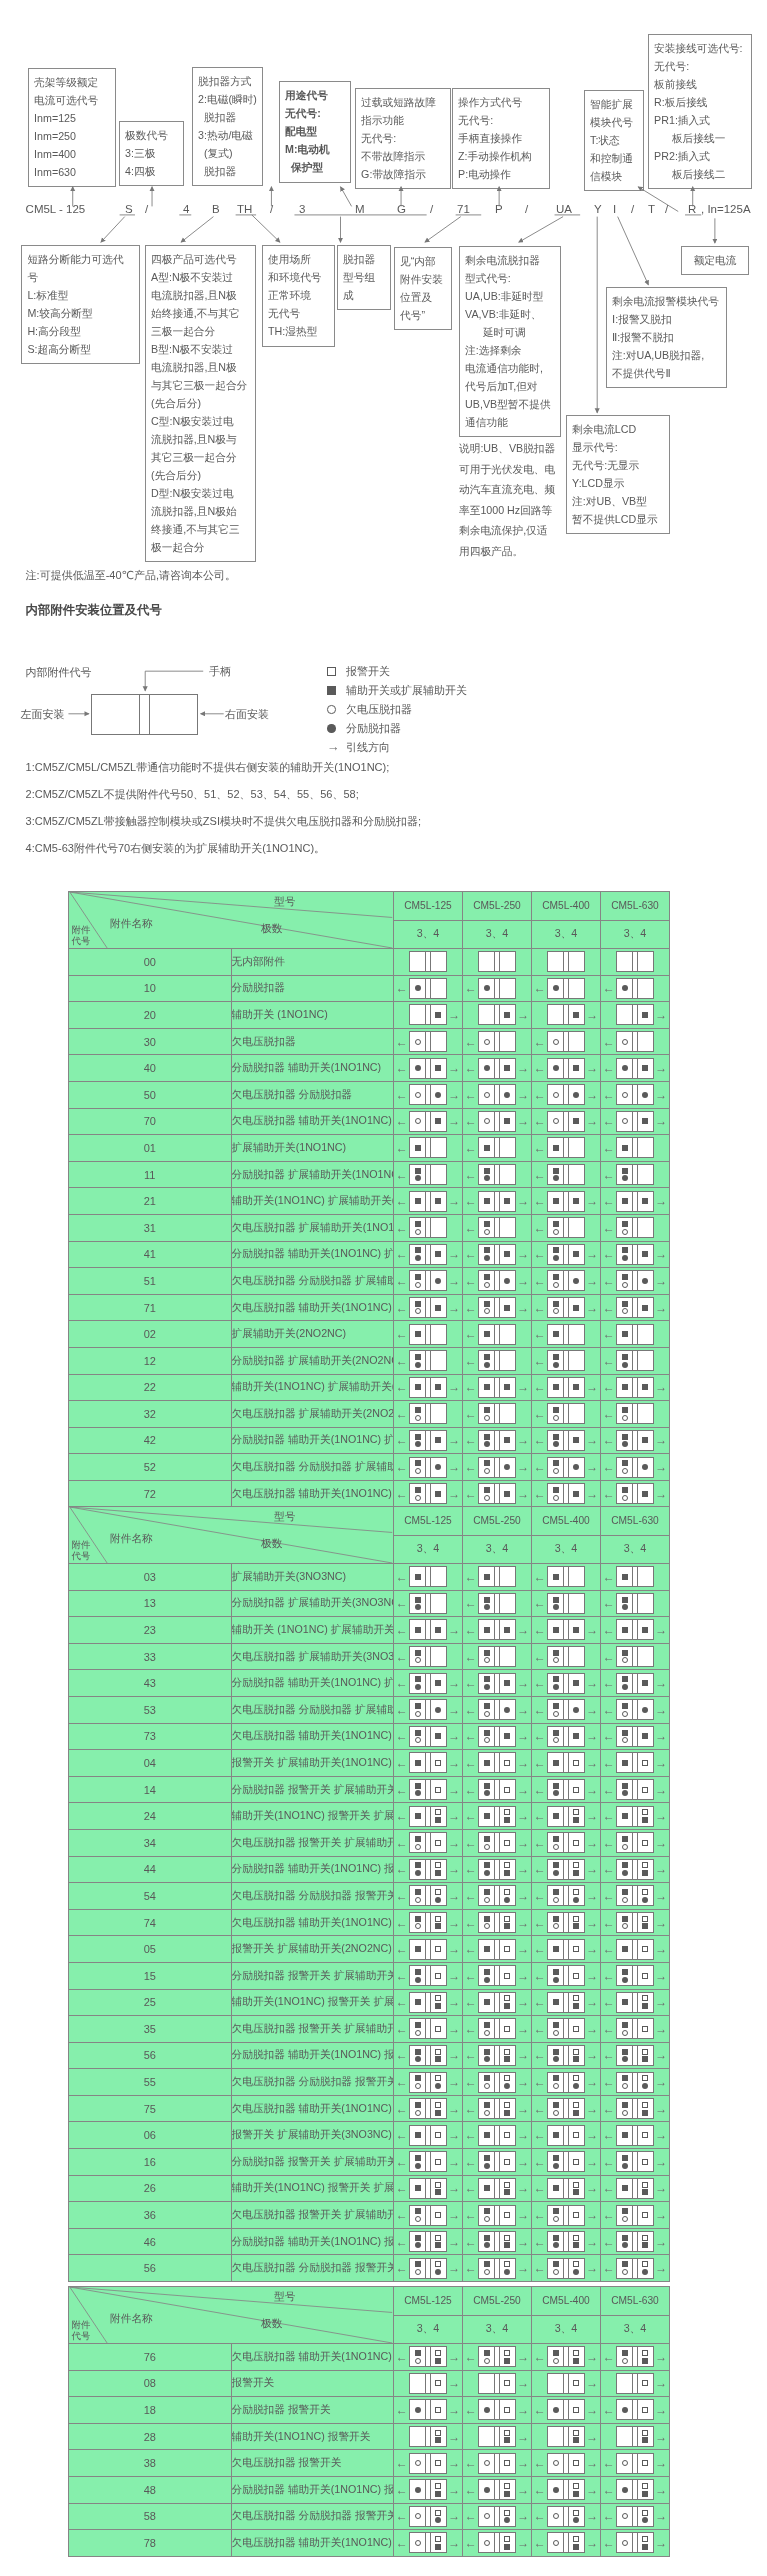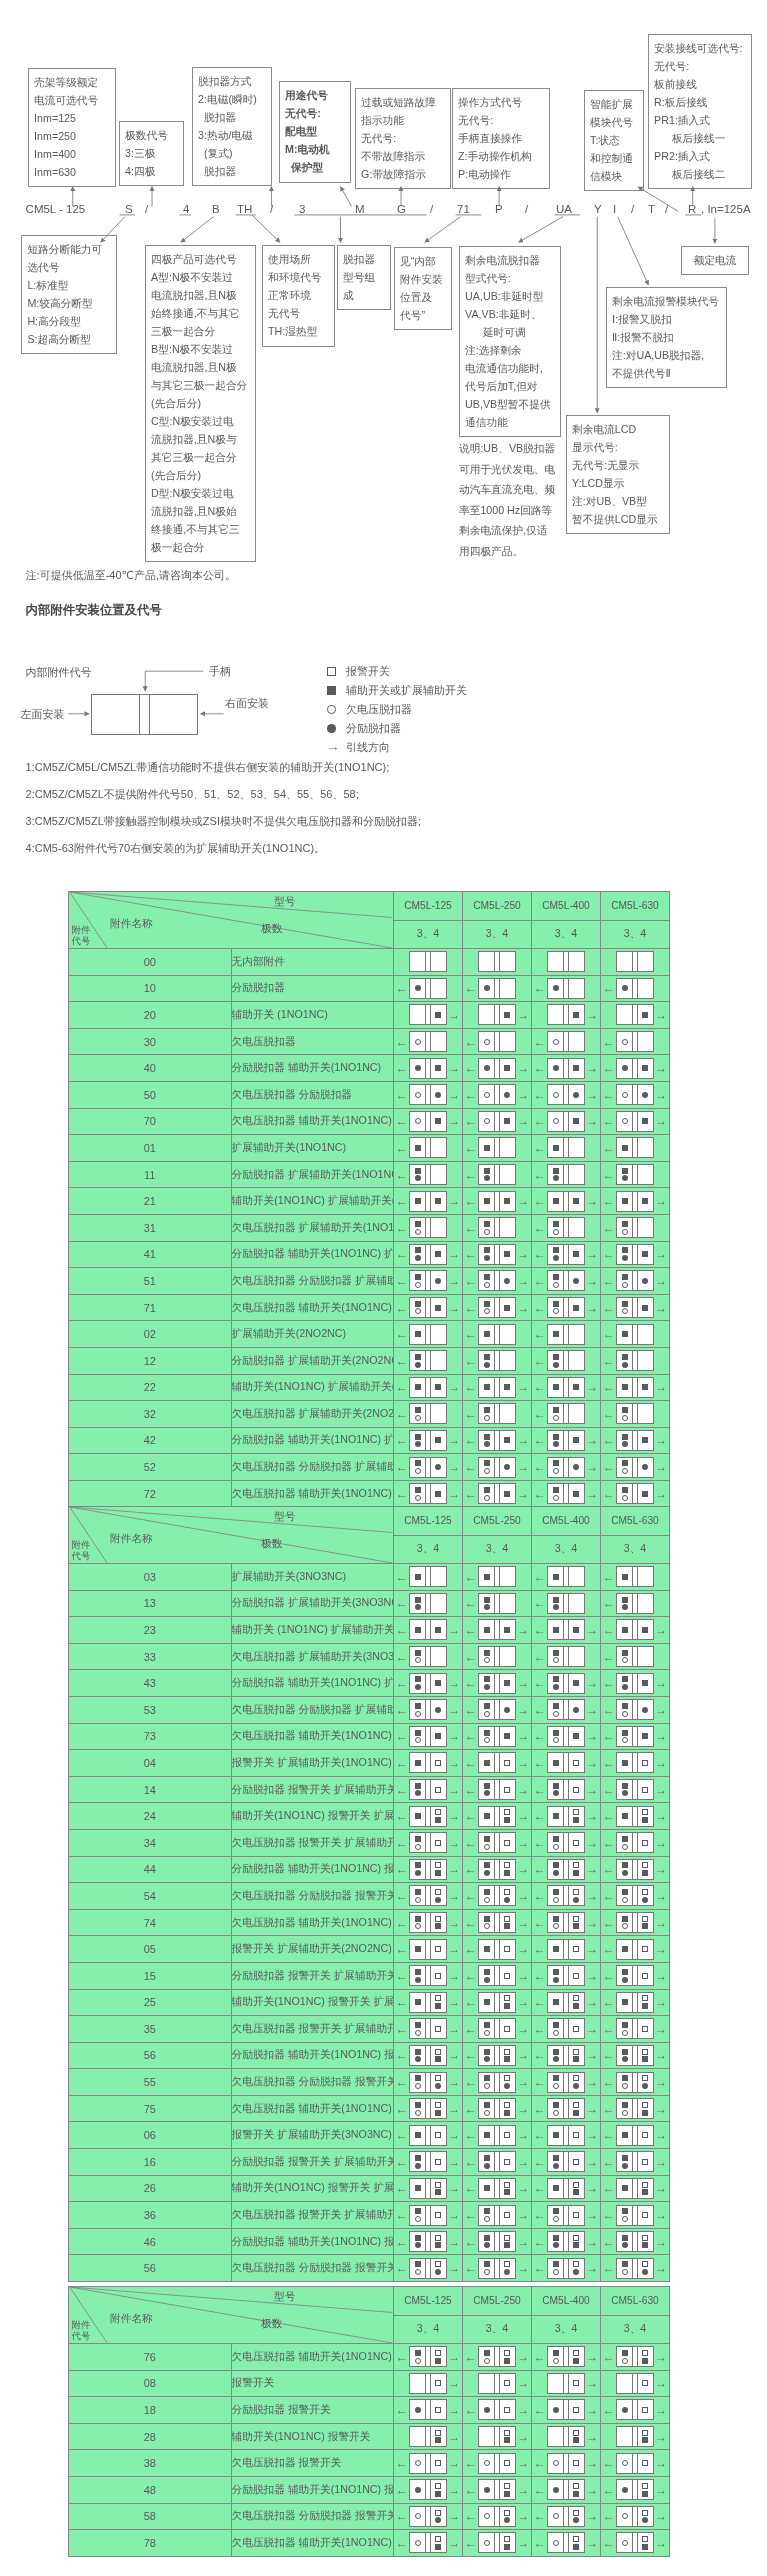--- a/index.html
+++ b/index.html
@@ -59,21 +59,21 @@
   <div id="designation">
       <div class="callout" style="left: 28px; top: 68px; width: 88px; min-height: 115px;">壳架等级额定
 电流可选代号
 Inm=125
 Inm=250
 Inm=400
 Inm=630</div>
       <div class="callout" style="left: 119px; top: 121px; width: 65px; min-height: 62px;">极数代号
 3:三极
 4:四极</div>
-      <div class="callout" style="left: 192px; top: 67px; width: 80px; min-height: 117px;">脱扣器方式
+      <div class="callout" style="left: 192px; top: 67px; width: 71px; min-height: 117px;">脱扣器方式
 2:电磁(瞬时)
   脱扣器
 3:热动/电磁
   (复式)
   脱扣器</div>
       <div class="callout" style="left: 279px; top: 81px; width: 72px; min-height: 102px; font-weight: bold;">用途代号
 无代号:
 配电型
 M:电动机
   保护型</div>
@@ -93,21 +93,21 @@
 和控制通
 信模块</div>
       <div class="callout" style="left: 648px; top: 34px; width: 104px; min-height: 149px;">安装接线可选代号:
 无代号:
 板前接线
 R:板后接线
 PR1:插入式
       板后接线一
 PR2:插入式
       板后接线二</div>
-      <div class="callout" style="left: 21.3px; top: 235px; width: 96px; min-height: 101px;">短路分断能力可选代号
+      <div class="callout" style="left: 21.3px; top: 245px; width: 119px; min-height: 101px;">短路分断能力可选代号
 L:标准型
 M:较高分断型
 H:高分段型
 S:超高分断型</div>
       <div class="callout" style="left: 145px; top: 245px; width: 111px; min-height: 308px;">四极产品可选代号
 A型:N极不安装过
 电流脱扣器,且N极
 始终接通,不与其它
 三极一起合分
 B型:N极不安装过
@@ -226,21 +226,21 @@
   <div class="sec-title" style="left:25.6px;top:602px;">内部附件安装位置及代号</div>
   <div class="sec-sub" style="left:25.6px;top:633px;margin-top:32px;">内部附件代号</div>
 
   <div id="install-diagram">
     <div id="breaker-box">
       <div class="m1"></div>
       <div class="m2"></div>
     </div>
     <div class="diag-label" style="left:209px;top:6.8px;">手柄</div>
     <div class="diag-label" style="left:20.5px;top:50px;">左面安装</div>
-    <div class="diag-label" style="left:225px;top:39px;">右面安装</div>
+    <div class="diag-label" style="left:225px;top:50px;">右面安装</div>
   </div>
 
   <div id="legend">
       <div class="leg-item">
         <span class="leg-sym">
           <span class="sy s10 sq-o"></span>
         </span>
         <span>报警开关</span>
       </div>
       <div class="leg-item">

